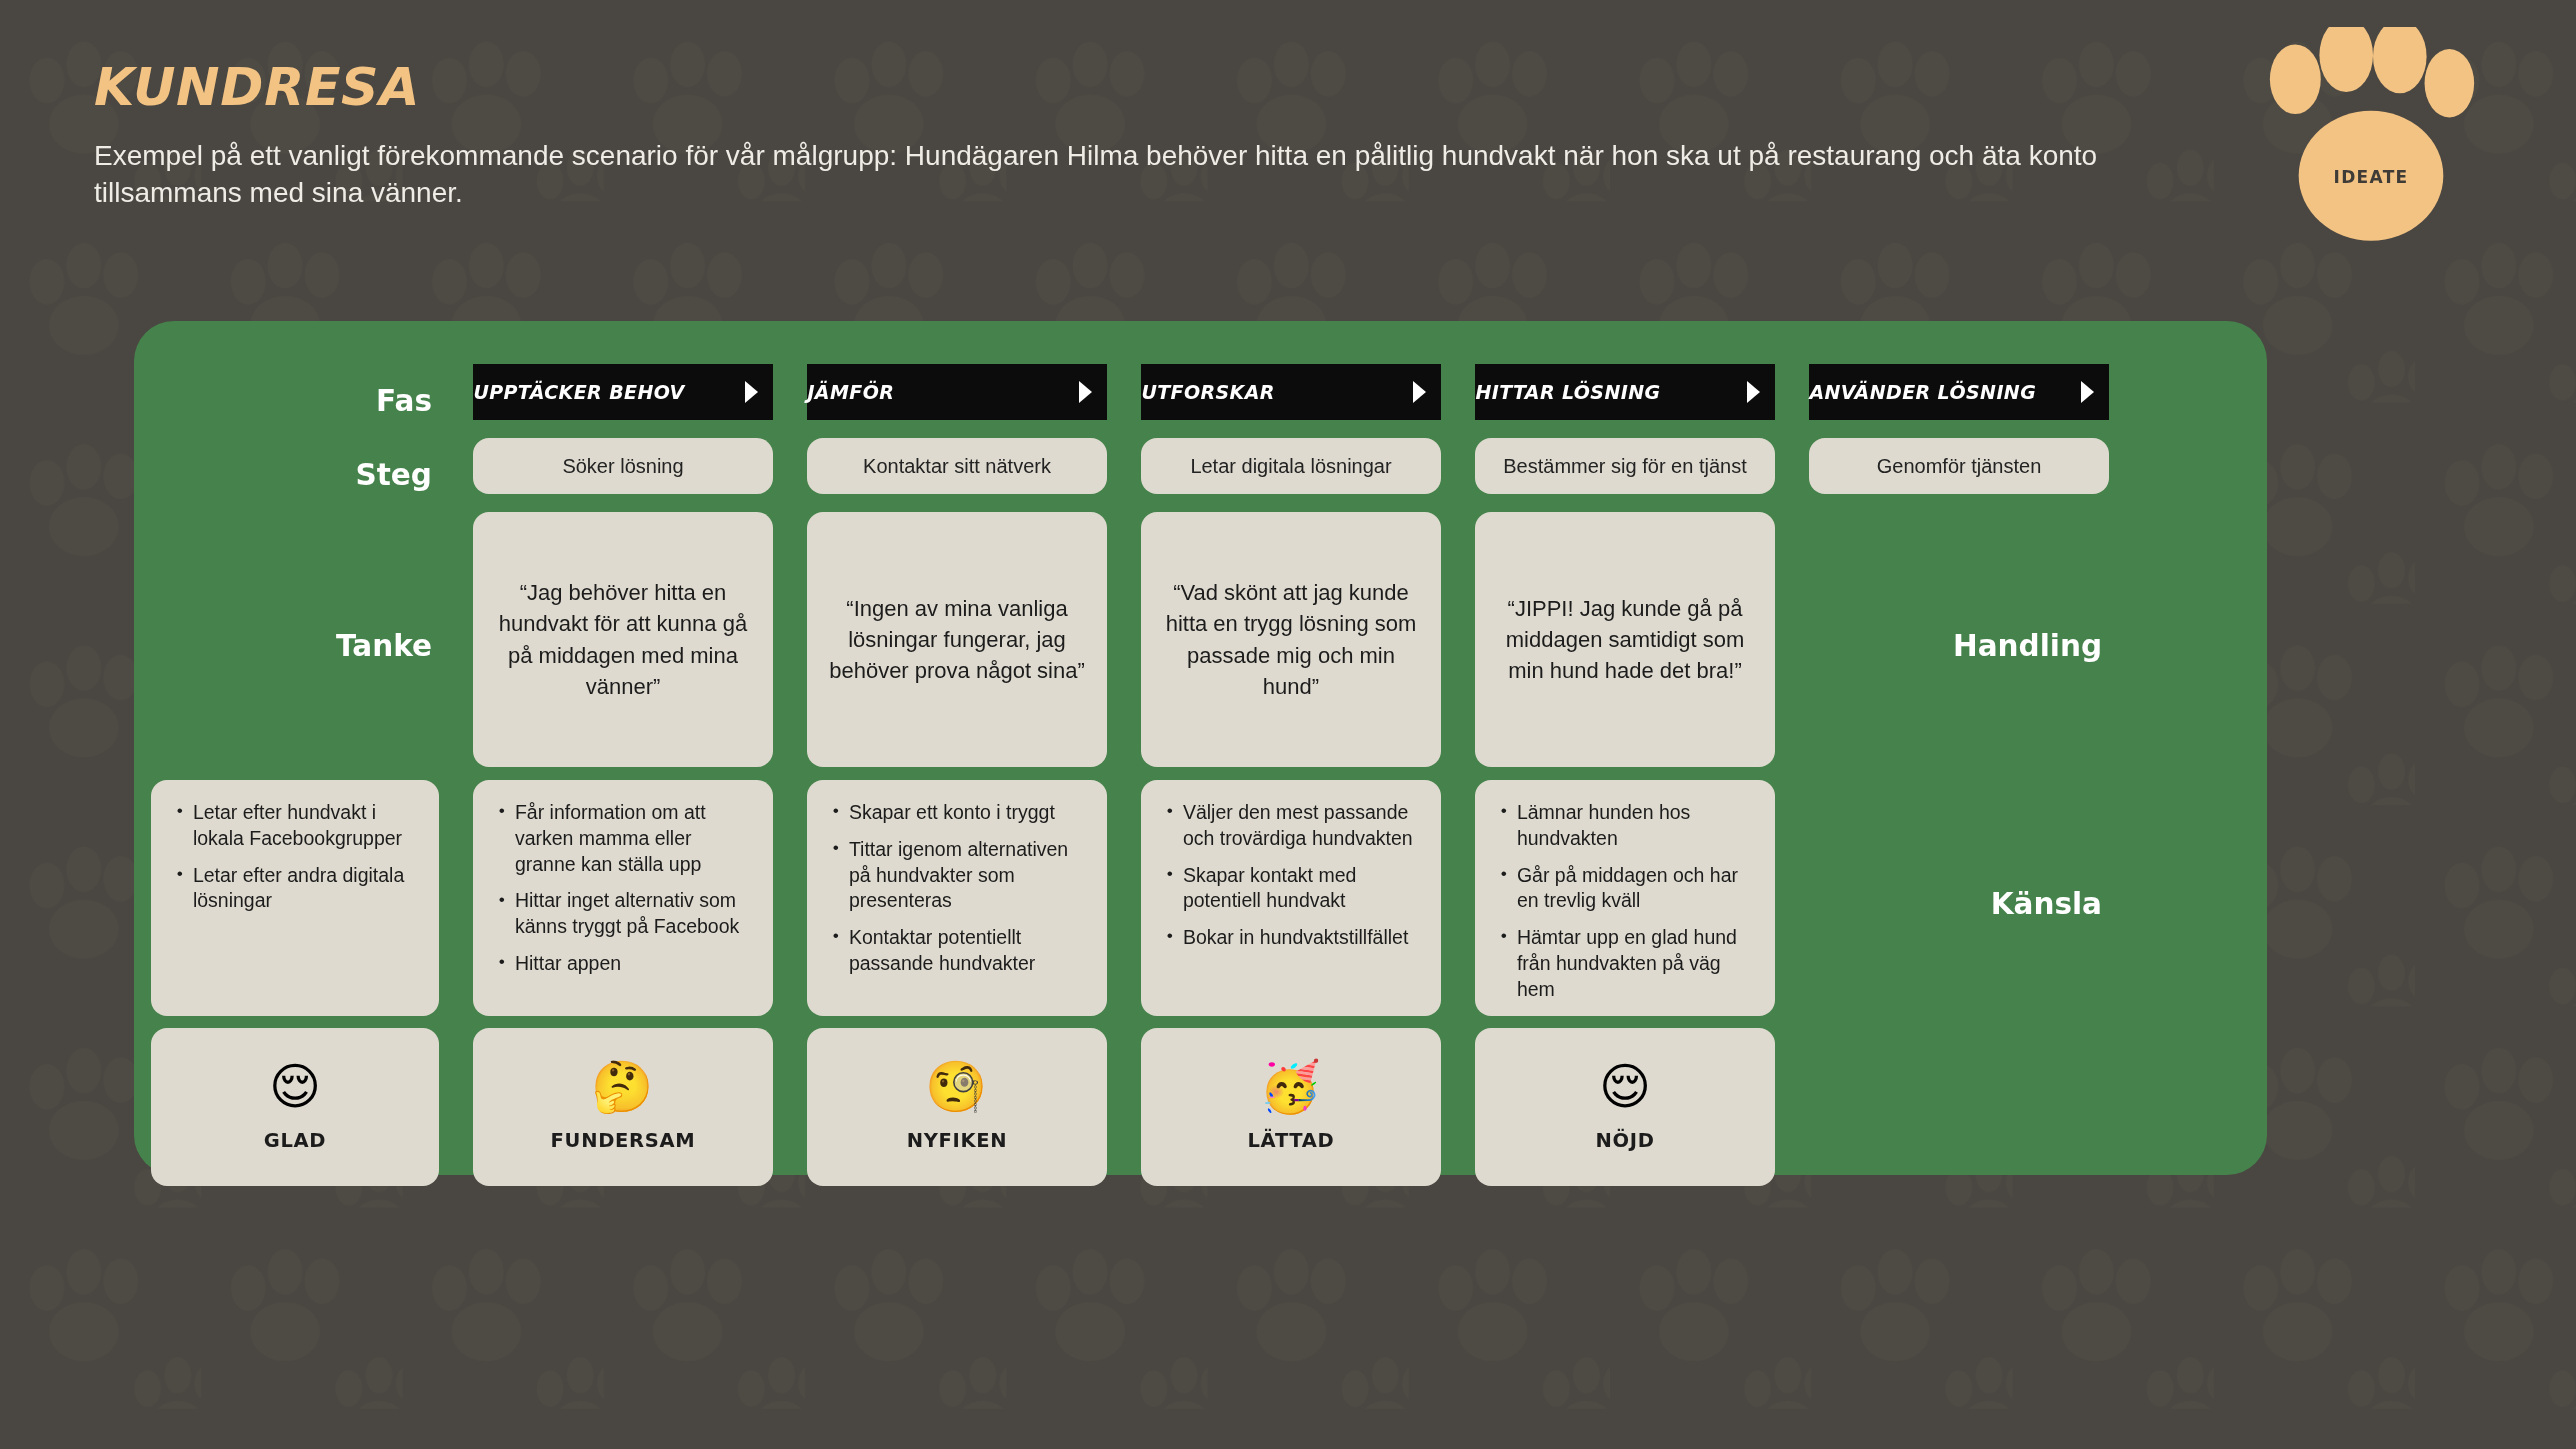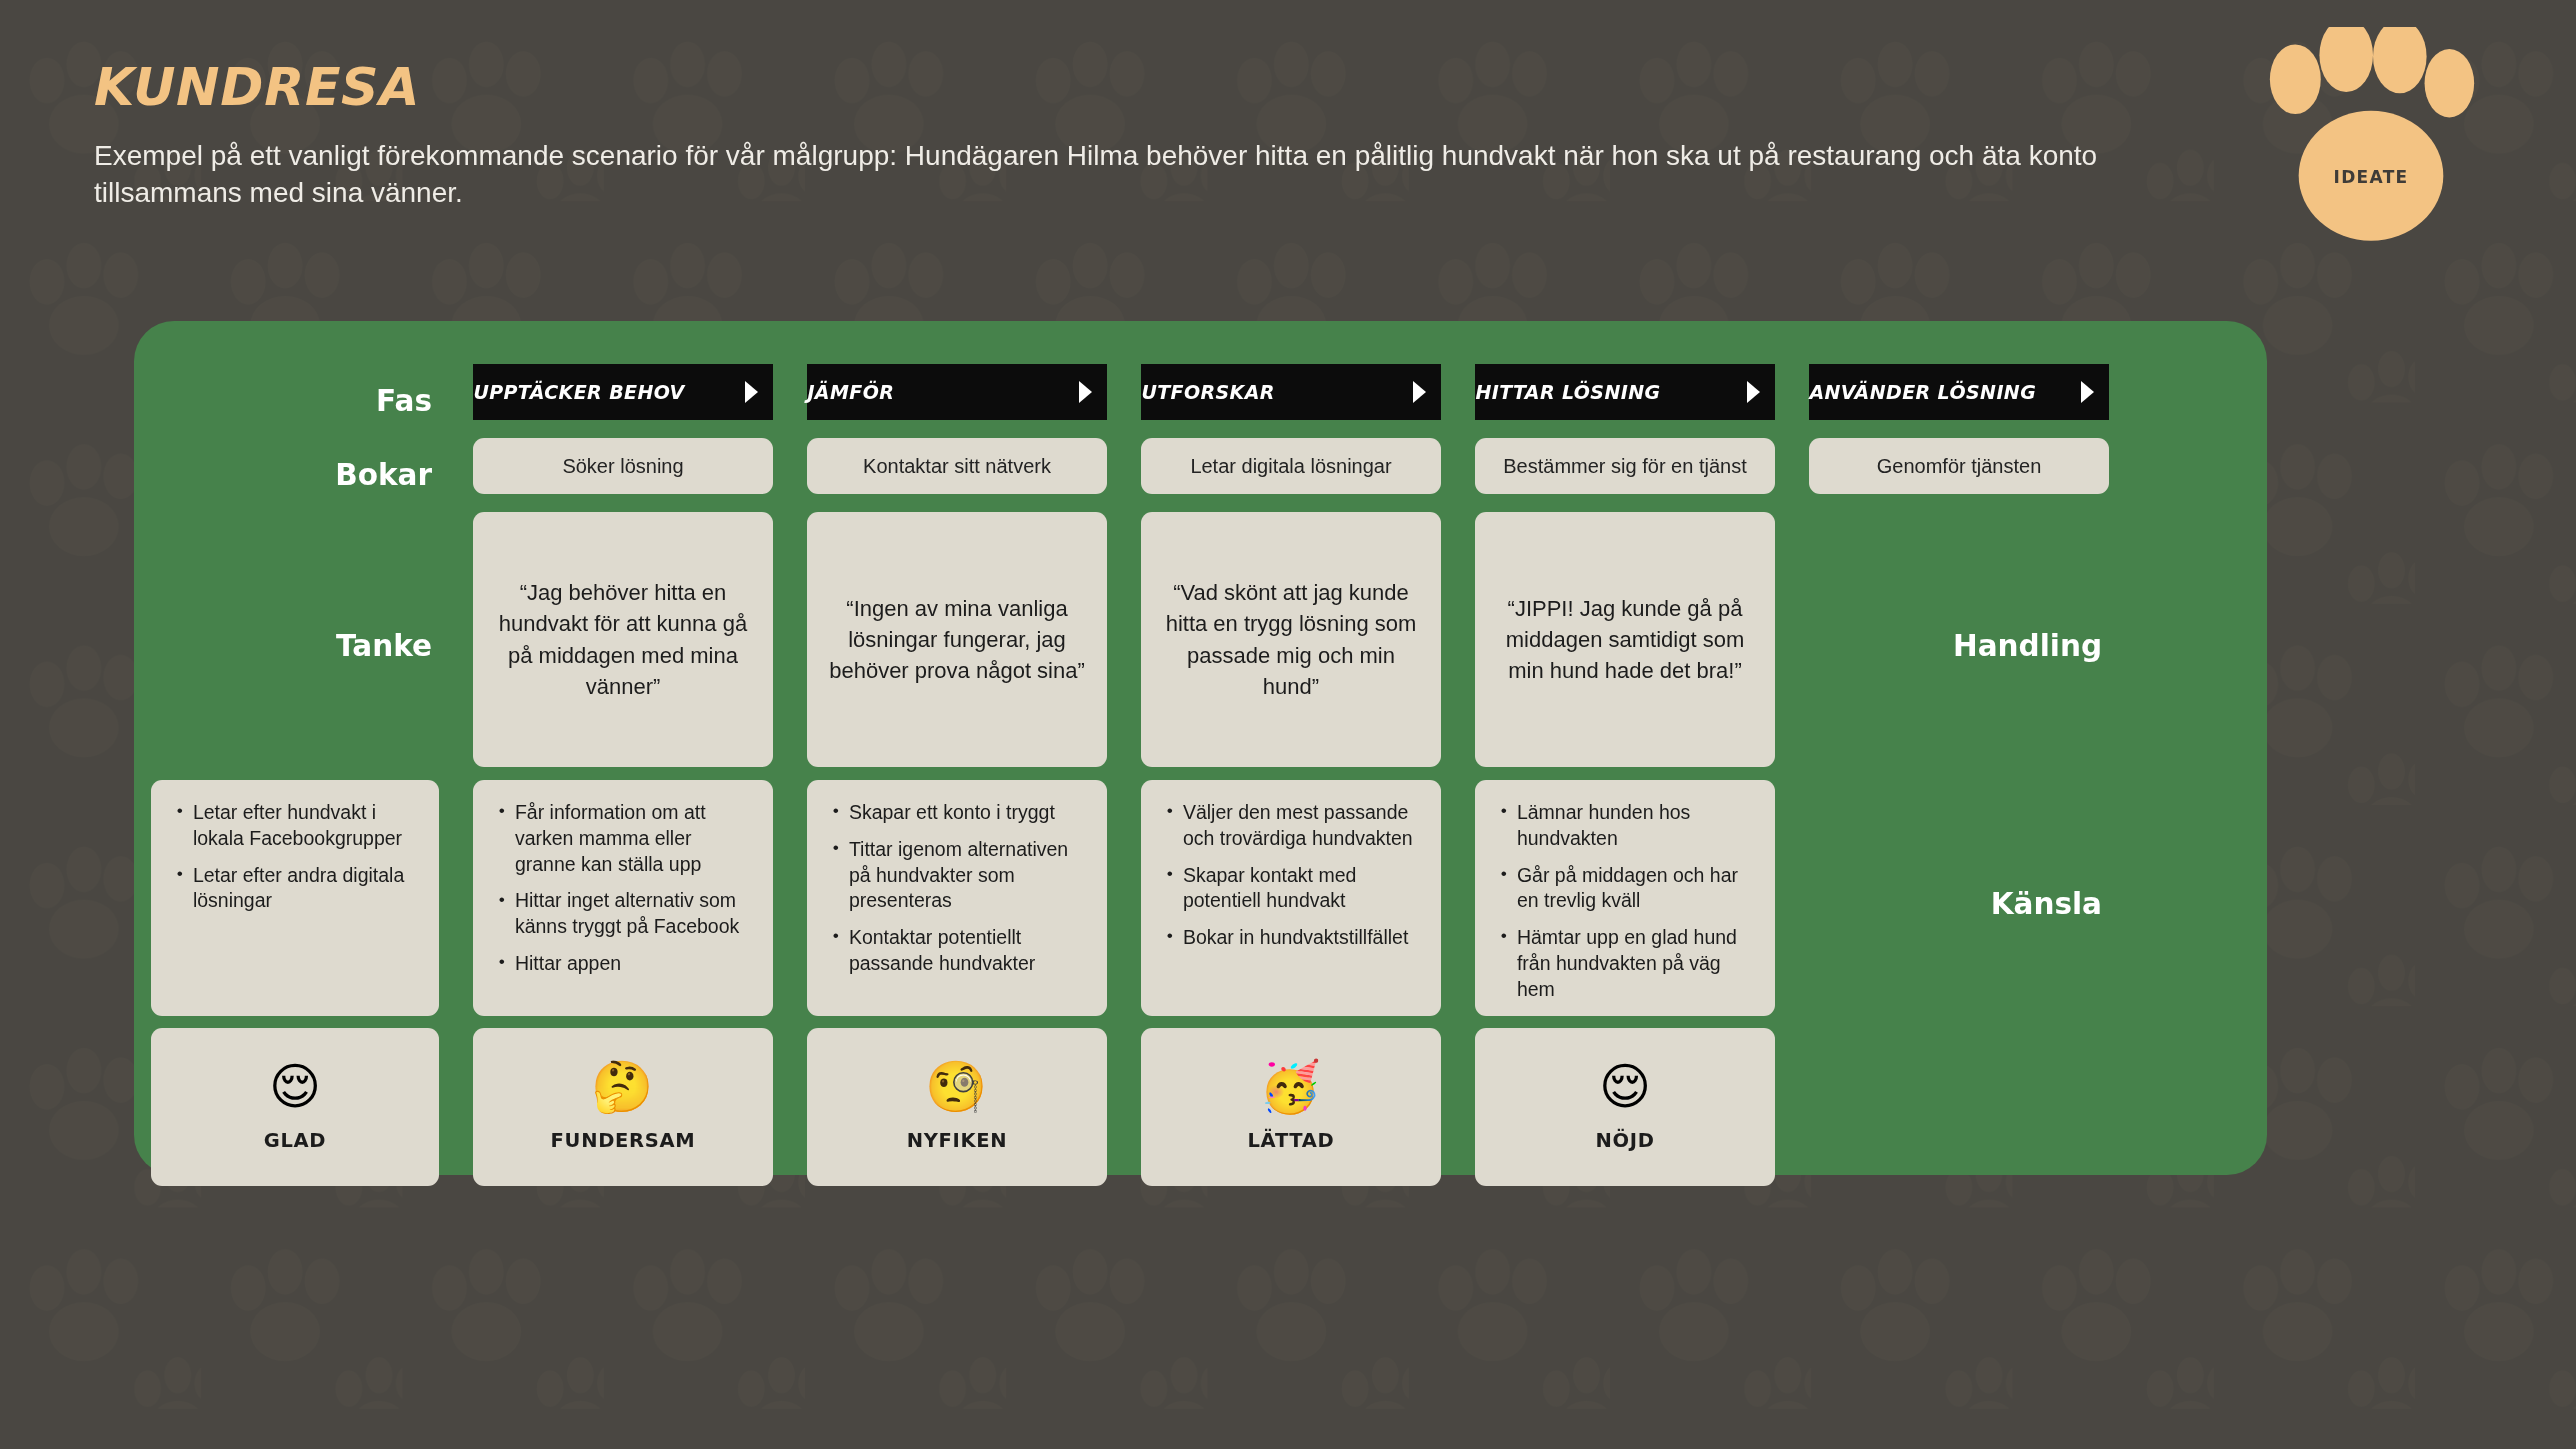--- a/index.html
+++ b/index.html
@@ -139,21 +139,21 @@
     height: 0;
     border-left: 13.4px solid #ffffff;
     border-top: 11.4px solid transparent;
     border-bottom: 11.4px solid transparent;
   }
 
   
   .card {
     width: 100%;
     background: #dedacf;
-    border-radius: 11px;
+    border-radius: 16px;
     display: flex;
   }
 
   .step-card {
     height: 56px;
     align-items: center;
     justify-content: center;
   }
   .step-card span {
     font-size: 20px;
@@ -290,21 +290,21 @@
         <span class="arrow"></span>
       </div>
     </div>
     <div class="cell">
       <div class="phase-chip">
         <span class="label">ANVÄNDER LÖSNING</span>
         <span class="arrow"></span>
       </div>
     </div>
 
-    <div class="row-label">Bokar</div>
+    <div class="row-label">Steg</div>
     <div class="cell">
       <div class="card step-card">
         <span>Söker lösning</span>
       </div>
     </div>
     <div class="cell">
       <div class="card step-card">
         <span>Kontaktar sitt nätverk</span>
       </div>
     </div>

